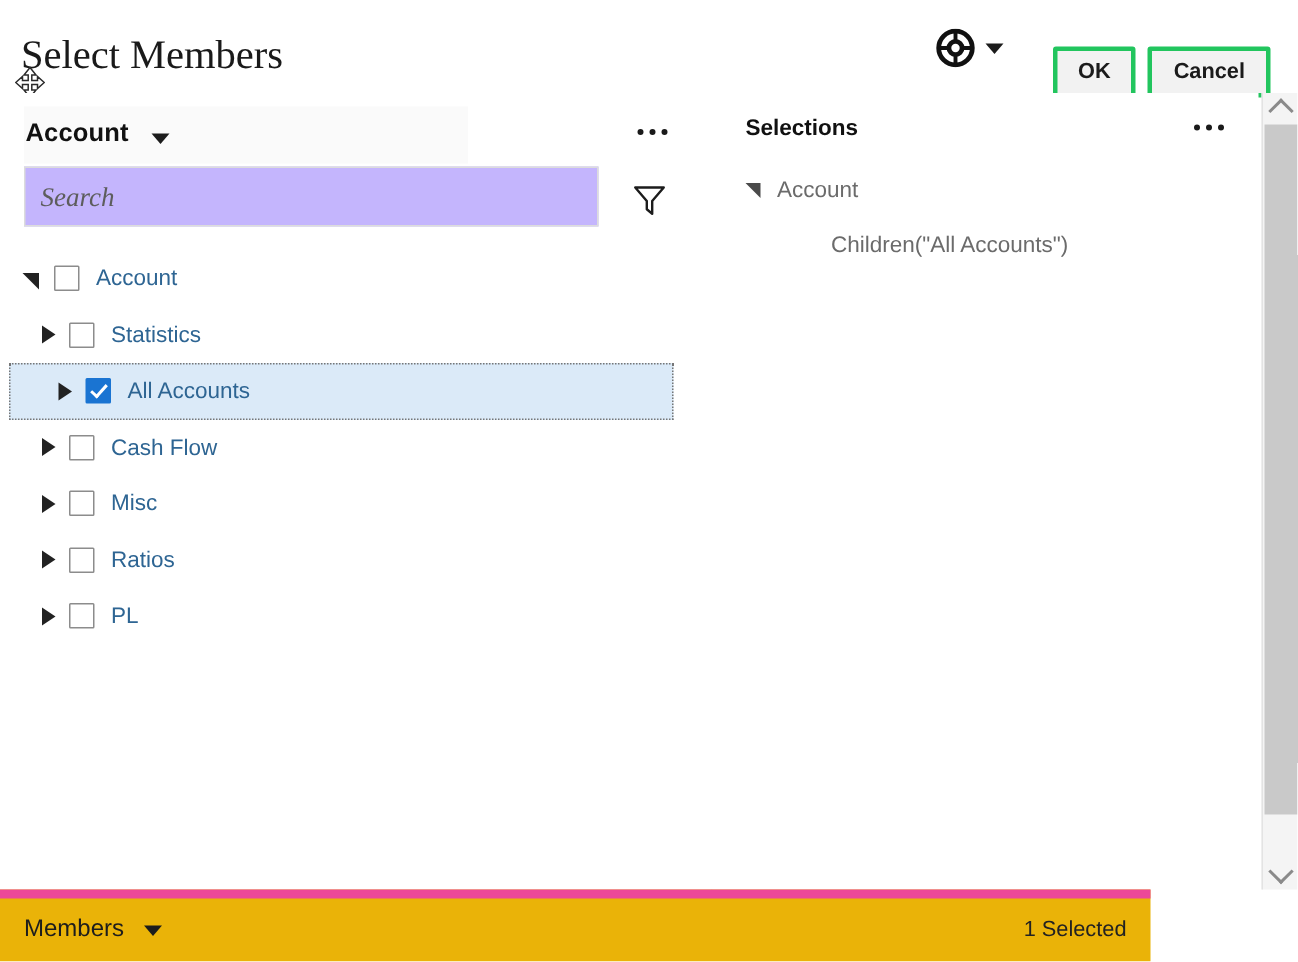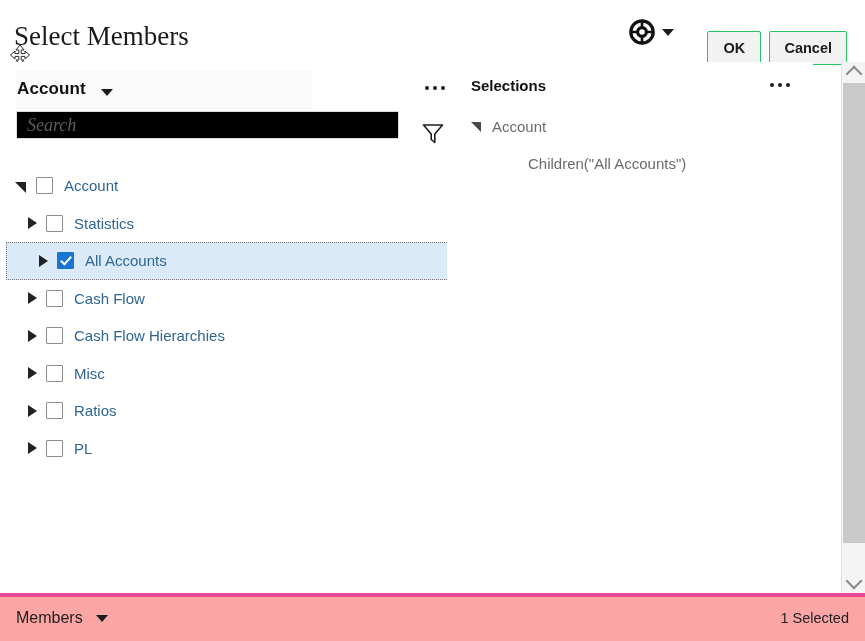--- a/index.html
+++ b/index.html
@@ -73,21 +73,21 @@
     justify-content: center;
     height: 34px;
     min-width: 54px;
     padding: 0 14px;
     margin-left: 8px;
     font-family: "Liberation Sans", sans-serif;
     font-size: 14.5px;
     font-weight: bold;
     color: #1b1b1b;
     background: #f2f2f2;
-    border: 1px solid #22c55e;
+    border: 3px solid #22c55e;
     border-radius: 2px;
     box-sizing: border-box;
     cursor: pointer;
     margin-top: 32px;
   }
 
   
   #pane-divider {
     position: absolute;
     left: 474px;
@@ -148,25 +148,25 @@
 
   #search-row {
     position: absolute;
     left: 0; top: 49px;
     width: 474px; height: 46px;
   }
   #search-input {
     position: absolute;
     left: 16px; top: 0px;
     width: 383px;
-    height: 28px;
+    height: 40px;
     box-sizing: border-box;
     padding: 0 10px;
     border: 1px solid #dcdcdc;
-    background: #000000;
+    background: #c4b5fd;
     font-family: "Liberation Serif", serif;
     font-style: italic;
     font-size: 18px;
     color: #5a5a5a;
     outline: none;
   }
   #search-input::placeholder {
     color: #5d5d5d;
     font-style: italic;
     opacity: 1;
@@ -253,21 +253,21 @@
     background: #dbeaf8;
     border: 1px dotted #767676;
     margin-left: 6px;
     margin-right: 25px;
     padding-left: 29px;
   }
 
   
   #right-pane {
     position: absolute;
-    left: 447px; top: 62px;
+    left: 473px; top: 62px;
     width: 366px;
     height: 531px;
     background: #ffffff;
     text-align: center;
   }
   #selections-title {
     position: absolute;
     left: 24px; top: 15px;
     font-size: 15px;
     font-weight: bold;
@@ -348,24 +348,24 @@
     height: 460px;
     background: #c9c9c9;
     cursor: pointer;
   }
 
   
   #footer {
     position: absolute;
     left: 0;
     top: 593px;
-    width: 865px;
+    width: 767px;
     height: 48px;
-    background: #fca5a5;
-    border-top: 4px solid #ec4899;
+    background: #eab308;
+    border-top: 6px solid #ec4899;
     box-sizing: border-box;
   }
   #footer-mode {
     position: absolute;
     left: 16px; top: 12px;
     display: flex;
     align-items: center;
     gap: 13px;
     cursor: pointer;
   }
@@ -444,25 +444,20 @@
         <span class="tree-label">All Accounts</span>
       </div>
       <div class="tree-row level1">
         <span class="twisty collapsed"></span>
         <span class="cbx"></span>
         <span class="tree-label">Cash Flow</span>
       </div>
       <div class="tree-row level1">
         <span class="twisty collapsed"></span>
         <span class="cbx"></span>
-        <span class="tree-label">Cash Flow Hierarchies</span>
-      </div>
-      <div class="tree-row level1">
-        <span class="twisty collapsed"></span>
-        <span class="cbx"></span>
         <span class="tree-label">Misc</span>
       </div>
       <div class="tree-row level1">
         <span class="twisty collapsed"></span>
         <span class="cbx"></span>
         <span class="tree-label">Ratios</span>
       </div>
       <div class="tree-row level1">
         <span class="twisty collapsed"></span>
         <span class="cbx"></span>

